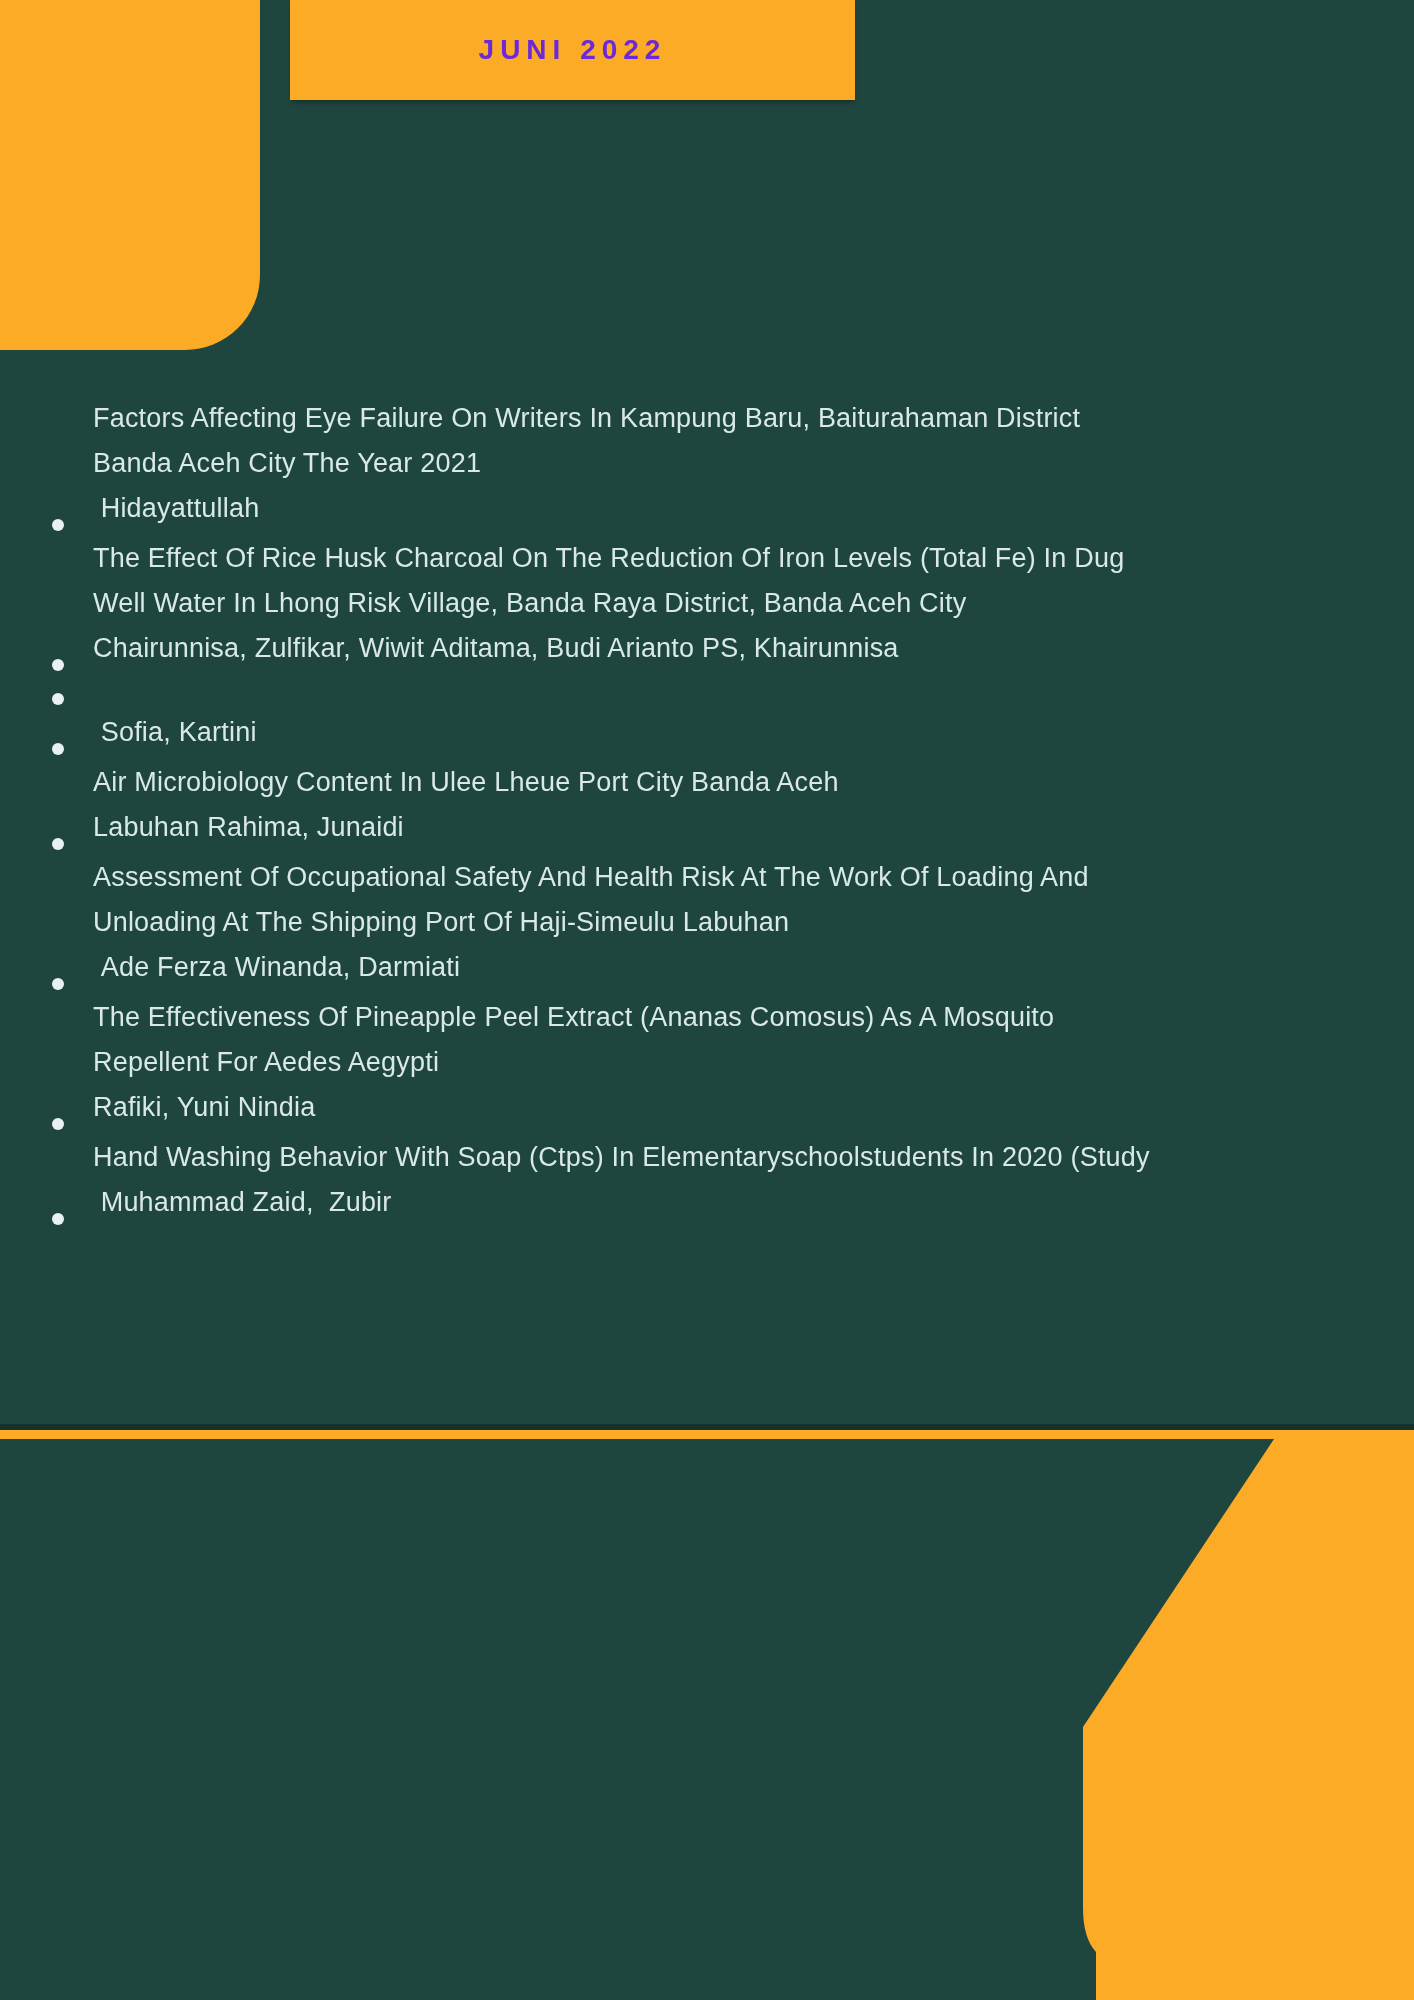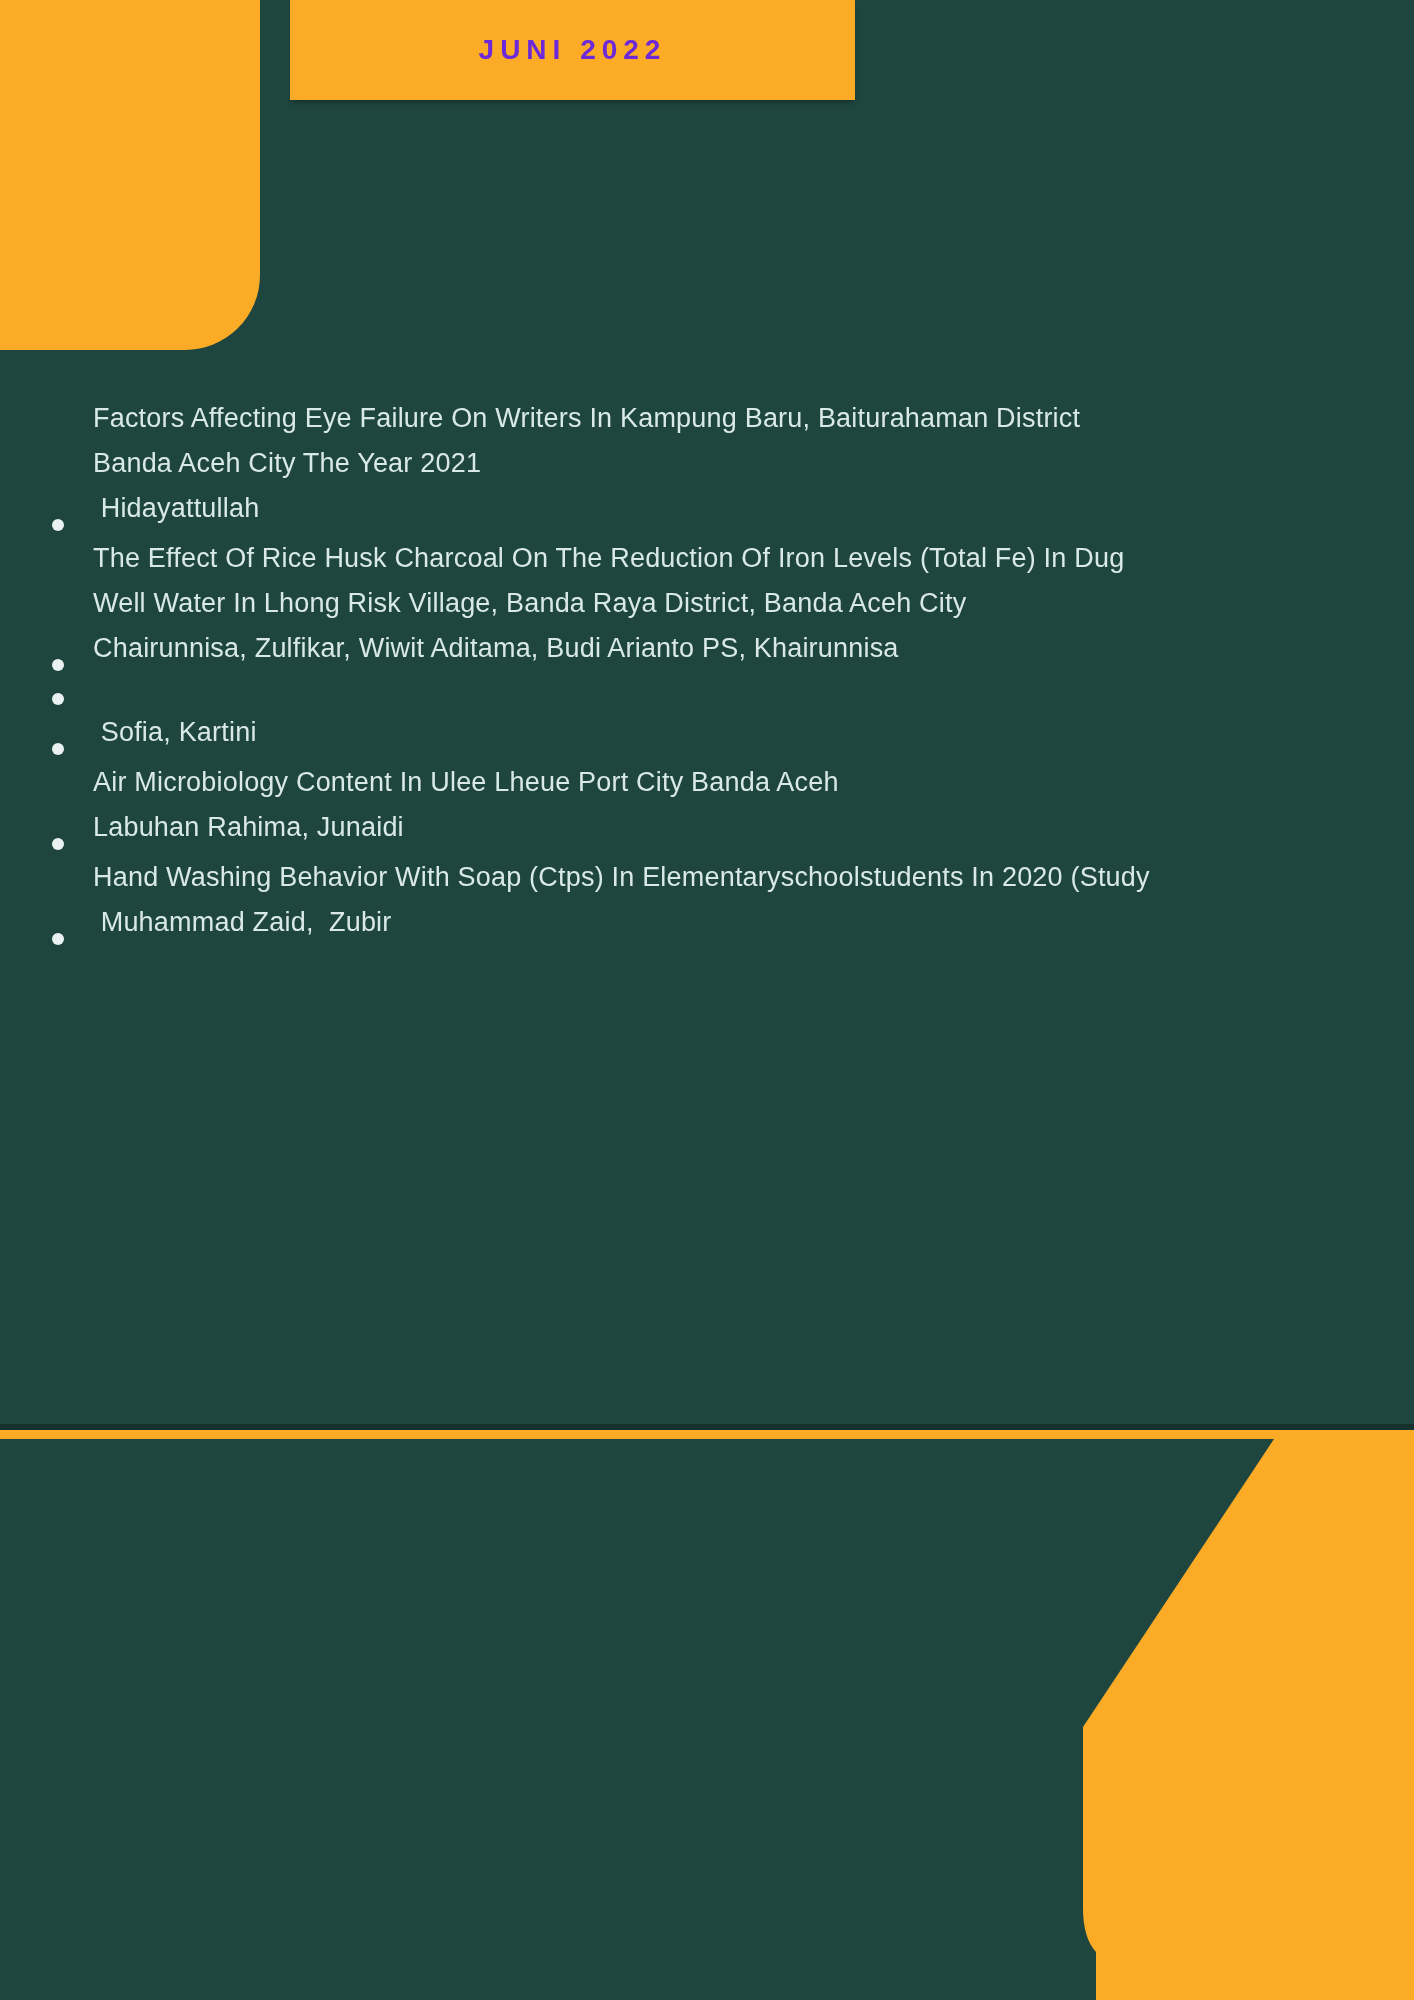--- a/index.html
+++ b/index.html
@@ -136,20 +136,36 @@
       <div class="toc-item">
         <span class="bullet"></span>
         <div class="item-body">
           <div class="line title-line">Air Microbiology Content In Ulee Lheue Port City Banda Aceh</div>
           <div class="line authors-line">Labuhan Rahima, Junaidi</div>
         </div>
       </div>
       <div class="toc-item">
         <span class="bullet"></span>
         <div class="item-body">
+          <div class="line title-line">Assessment Of Occupational Safety And Health Risk At The Work Of Loading And</div>
+          <div class="line title-line">Unloading At The Shipping Port Of Haji-Simeulu Labuhan</div>
+          <div class="line authors-line"> Ade Ferza Winanda, Darmiati</div>
+        </div>
+      </div>
+      <div class="toc-item">
+        <span class="bullet"></span>
+        <div class="item-body">
+          <div class="line title-line">The Effectiveness Of Pineapple Peel Extract (Ananas Comosus) As A Mosquito</div>
+          <div class="line title-line">Repellent For Aedes Aegypti</div>
+          <div class="line authors-line">Rafiki, Yuni Nindia</div>
+        </div>
+      </div>
+      <div class="toc-item">
+        <span class="bullet"></span>
+        <div class="item-body">
           <div class="line title-line">Hand Washing Behavior With Soap (Ctps) In Elementaryschoolstudents In 2020 (Study</div>
           <div class="line authors-line"> Muhammad Zaid,  Zubir</div>
         </div>
       </div>
     </div>
 
   <div class="separator-shadow"></div>
   <div class="separator-bar"></div>
 
   <svg class="footer-shape-svg" viewBox="0 0 1414 2000" xmlns="http://www.w3.org/2000/svg">

